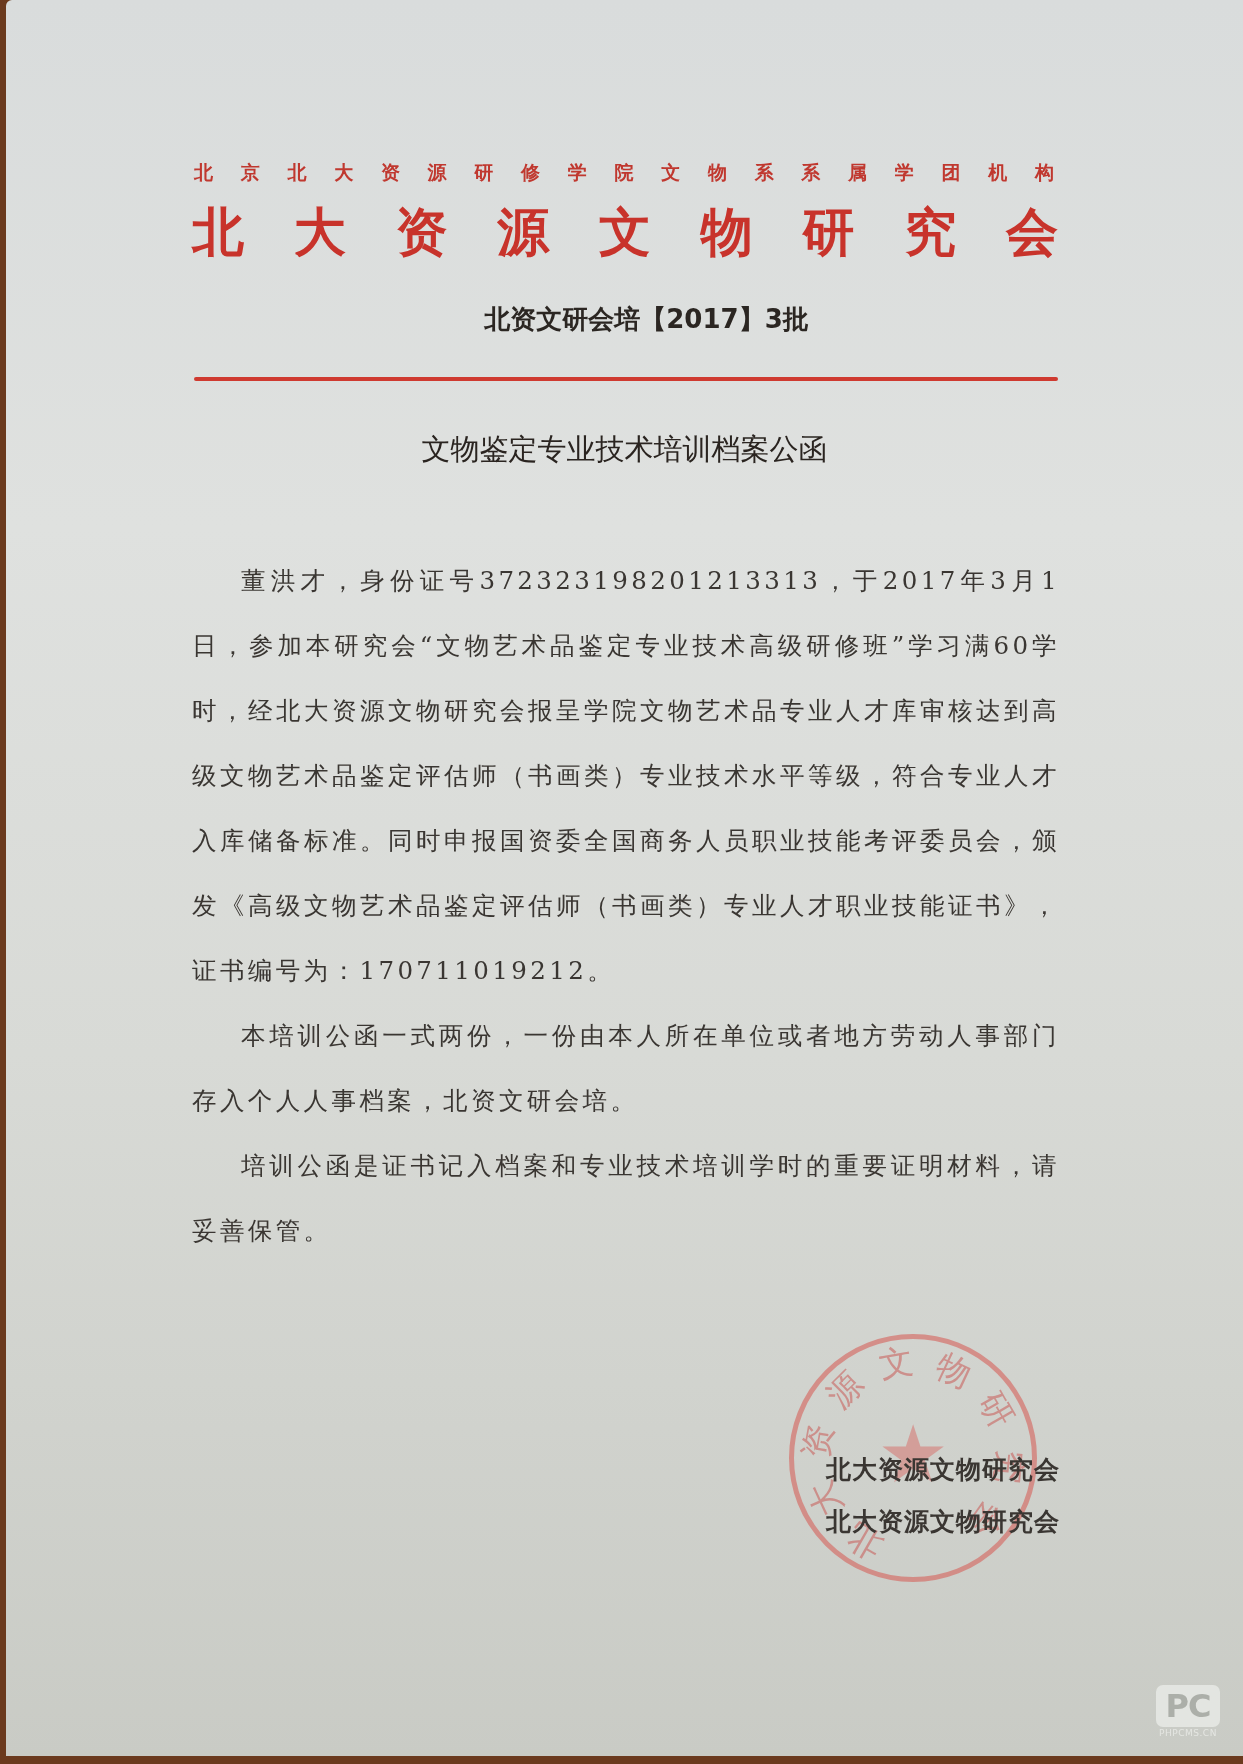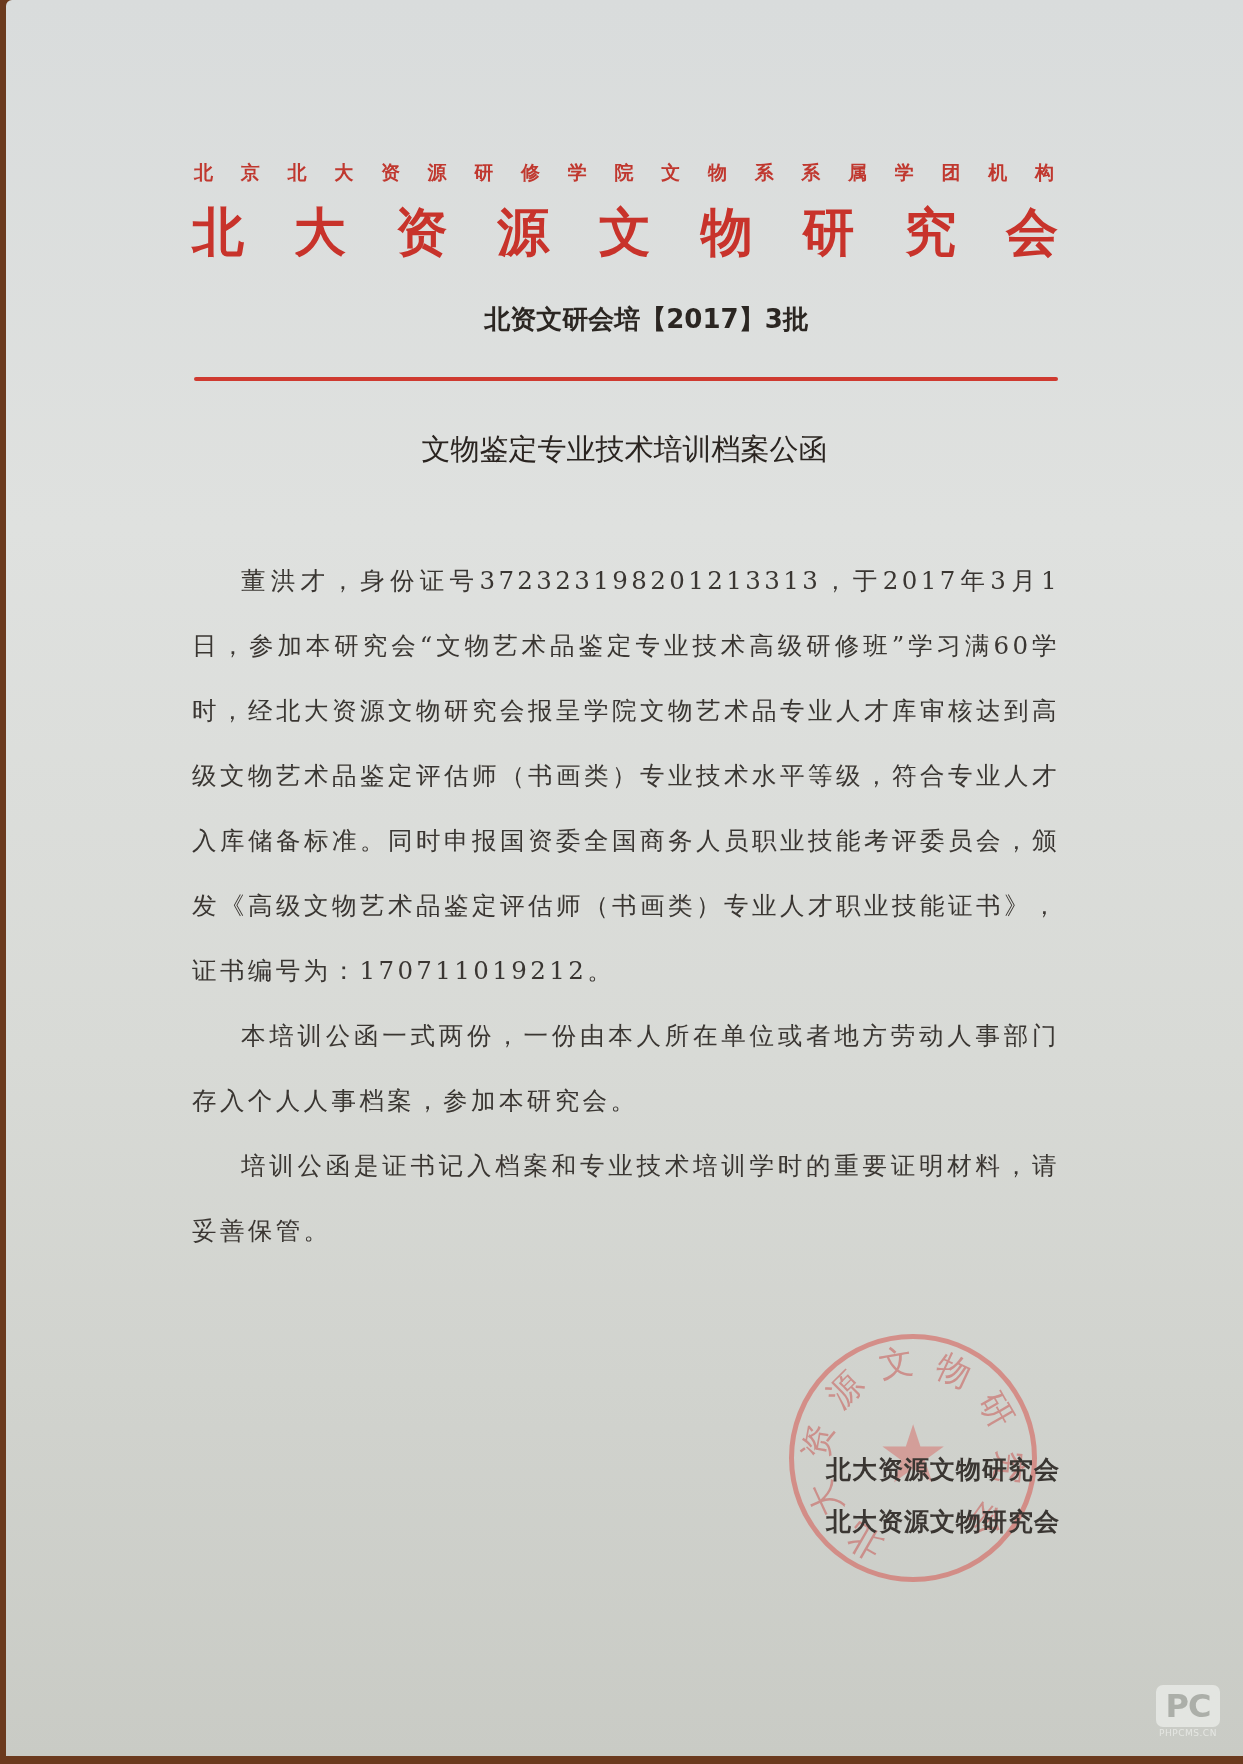--- a/index.html
+++ b/index.html
@@ -125,21 +125,21 @@
   </div>
 
   <div class="doc-number">北资文研会培【2017】3批</div>
 
   <div class="red-rule"></div>
 
   <div class="doc-title">文物鉴定专业技术培训档案公函</div>
 
   <div class="body-text">
     <p>董洪才，身份证号372323198201213313，于2017年3月1日，参加本研究会“文物艺术品鉴定专业技术高级研修班”学习满60学时，经北大资源文物研究会报呈学院文物艺术品专业人才库审核达到高级文物艺术品鉴定评估师（书画类）专业技术水平等级，符合专业人才入库储备标准。同时申报国资委全国商务人员职业技能考评委员会，颁发《高级文物艺术品鉴定评估师（书画类）专业人才职业技能证书》，证书编号为：170711019212。</p>
-    <p>本培训公函一式两份，一份由本人所在单位或者地方劳动人事部门存入个人人事档案，参加本研究会。</p>
+    <p>本培训公函一式两份，一份由本人所在单位或者地方劳动人事部门存入个人人事档案，北资文研会培。</p>
     <p>培训公函是证书记入档案和专业技术培训学时的重要证明材料，请妥善保管。</p>
   </div>
 
   <div class="seal">
     <div class="seal-text">
       <span style="transform: rotate(-150deg);">北</span>
       <span style="transform: rotate(-115deg);">大</span>
       <span style="transform: rotate(-80deg);">资</span>
       <span style="transform: rotate(-45deg);">源</span>
       <span style="transform: rotate(-10deg);">文</span>

